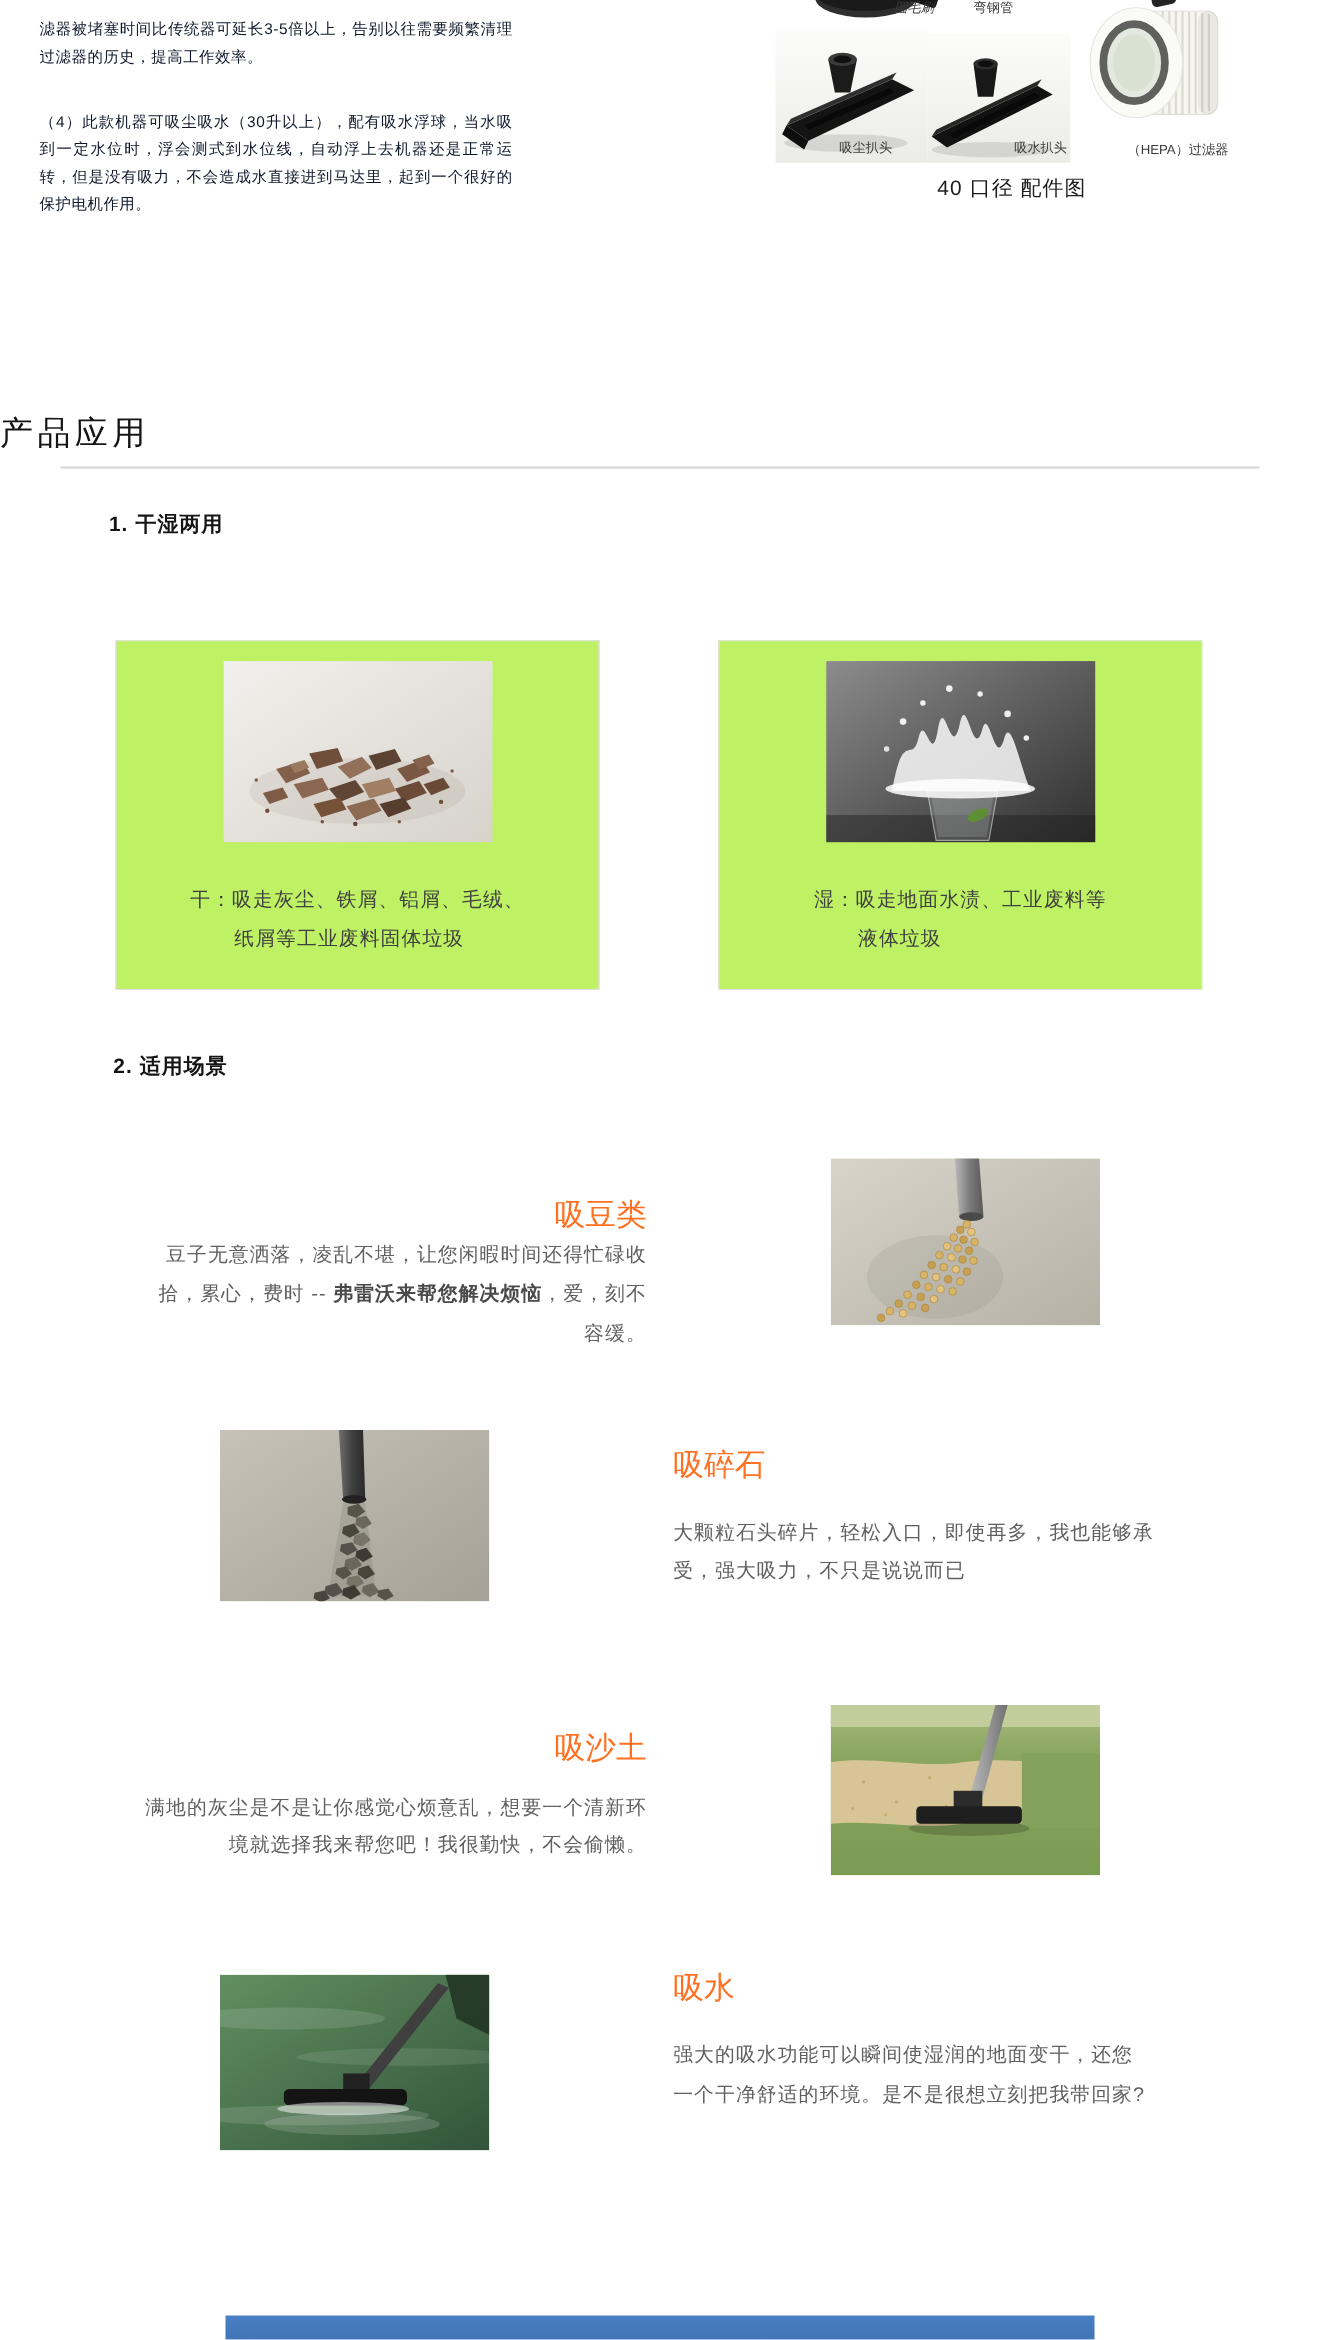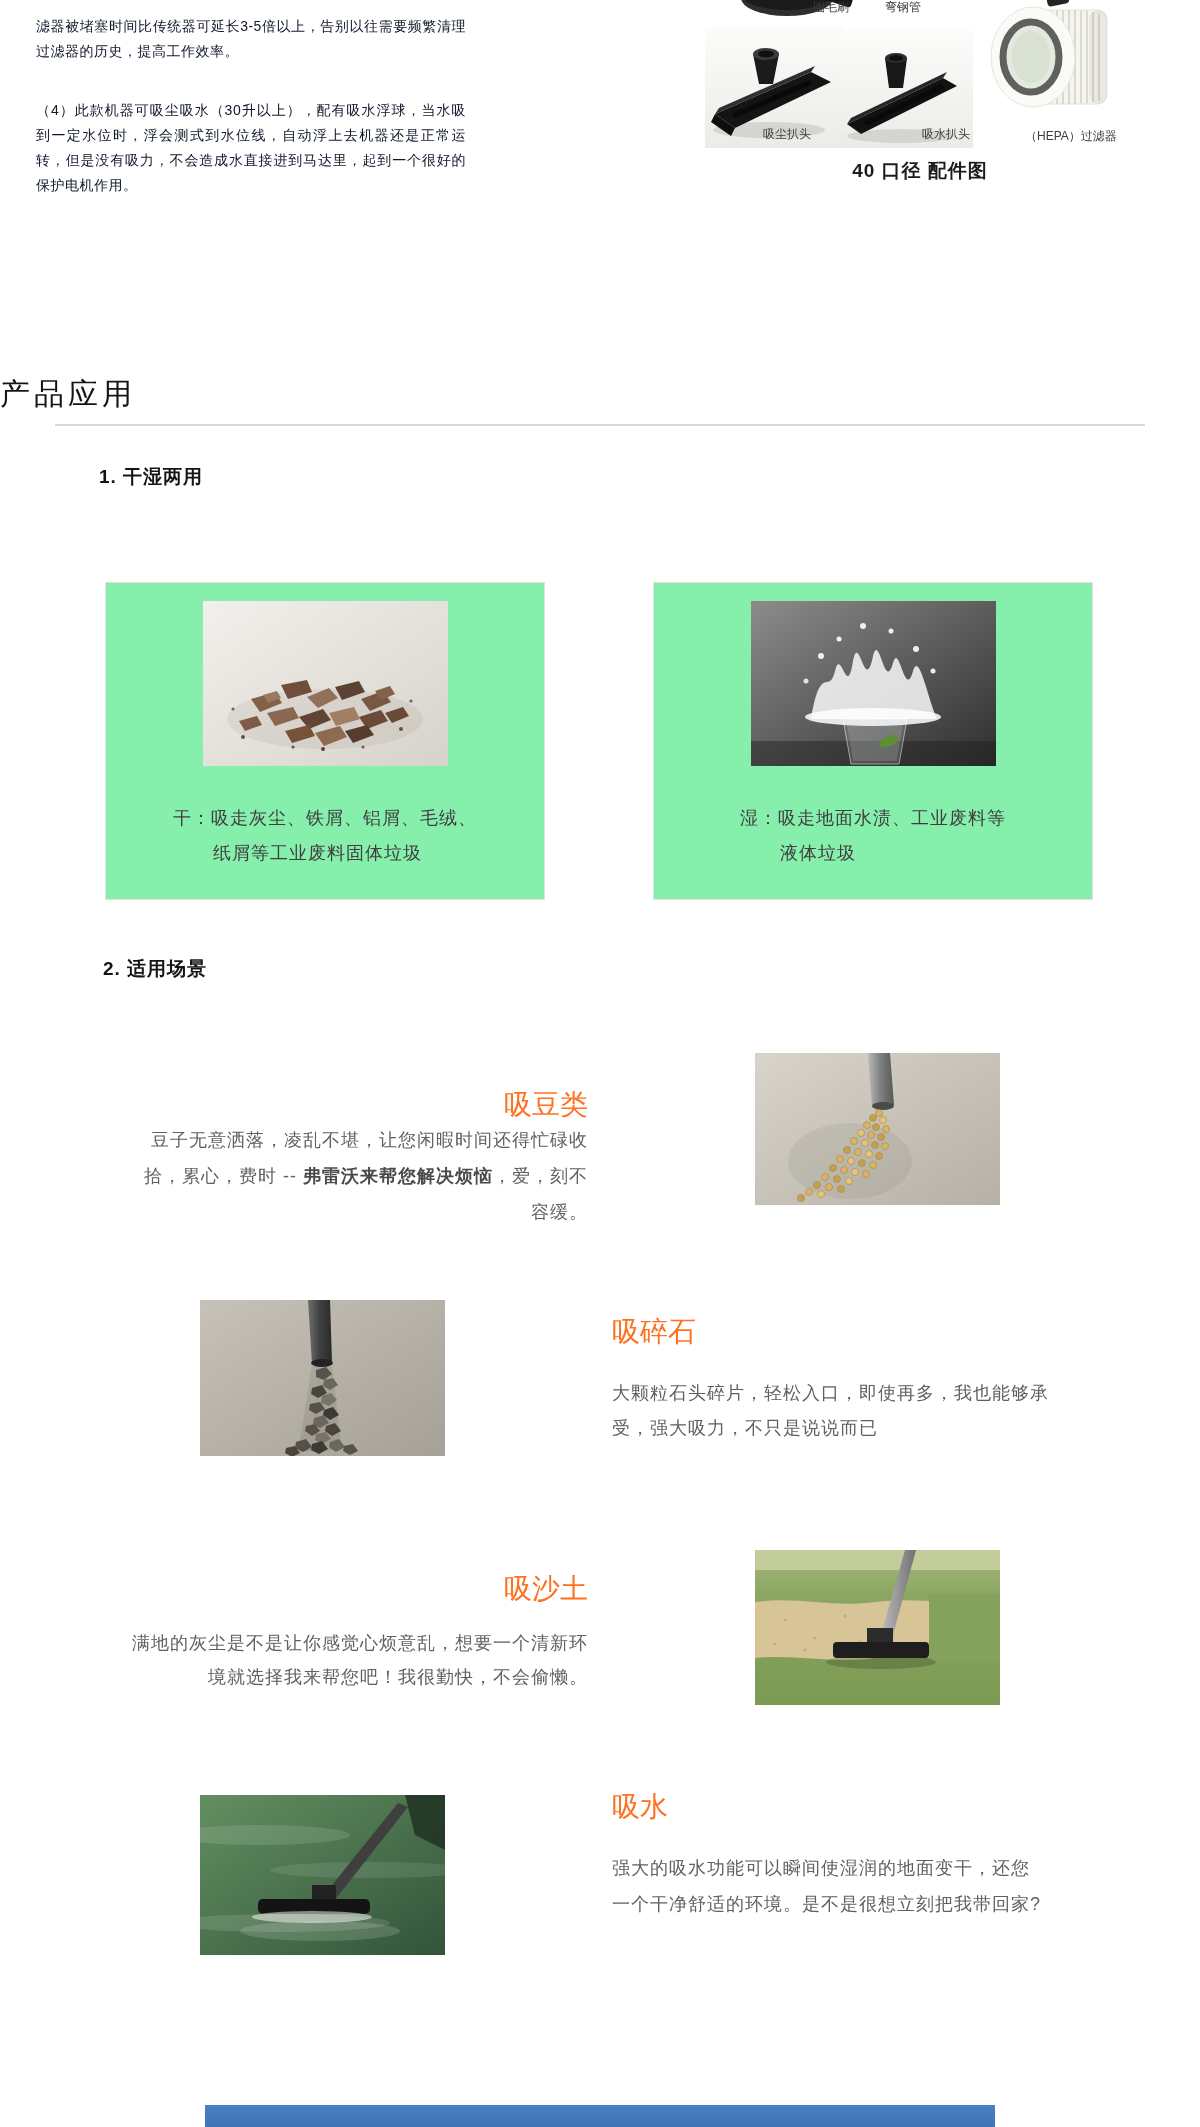--- a/index.html
+++ b/index.html
@@ -13,34 +13,34 @@
     color:#0f172a;letter-spacing:.5px;text-align:justify;
   }
   #intro-p1{top:0px;}
   #intro-p2{top:84px;}
   
   .acc-panel{position:absolute;left:695px;top:0;width:420px;height:150px;}
   .acc-photo-bg{position:absolute;background:linear-gradient(180deg,#fcfcfb 0%,#ebebe7 100%);}
   .acc-label{position:absolute;font-size:12px;color:#3a3a3a;white-space:nowrap;}
   .acc-caption{
     position:absolute;left:720px;top:158px;width:400px;text-align:center;
-    font-size:19px;font-weight:bold;color:#1c1c1c;letter-spacing:1px;
+    font-size:19px;font-weight:normal;color:#1c1c1c;letter-spacing:1px;
   }
   
   .section-title{
     position:absolute;left:0;top:374px;width:1200px;text-align:left;
     font-size:30px;color:#141414;letter-spacing:4px;
   }
   .divider{position:absolute;left:55px;top:424px;width:1090px;height:2px;background:var(--divider-gray,#d8d8d8);}
   
   .sub-heading{position:absolute;font-size:19px;font-weight:bold;color:#141414;letter-spacing:1px;}
   #h-drywet{left:99px;top:464px;}
   #h-scenes{left:103px;top:956px;}
   
-  .card{position:absolute;top:582px;width:440px;height:318px;border:1px solid #e2e2e2;box-sizing:border-box;background:#86efac;}
+  .card{position:absolute;top:582px;width:440px;height:318px;border:1px solid #e2e2e2;box-sizing:border-box;background:#bef264;}
   #card-dry{left:105px;}
   #card-wet{left:653px;}
   .card-img{position:absolute;left:97px;top:18px;width:245px;height:165px;overflow:hidden;}
   .card-caption{position:absolute;left:0;right:0;top:218px;}
   .card-caption-inner{width:max-content;margin:0 auto;text-align:left;}
   .cap-line{font-size:18px;line-height:35px;color:#3f3f3f;letter-spacing:1px;}
   .cap-l2{padding-left:40px;}
   
   .sc-title{position:absolute;font-size:28px;color:var(--accent-orange,#ff7122);}
   .sc-body{position:absolute;font-size:18px;line-height:36px;color:#606060;letter-spacing:1px;}
@@ -124,21 +124,21 @@
           <line x1="100" y1="7" x2="100" y2="99"></line>
             <line x1="106" y1="8" x2="106" y2="98"></line>
           <line x1="112" y1="9" x2="112" y2="97"></line>
         </g>
         <rect x="102" y="6" width="18" height="94" rx="9" fill="rgba(0,0,0,0.05)"></rect>
         <ellipse cx="46" cy="53" rx="42" ry="50" fill="#fafaf6" stroke="#e6e5de"></ellipse>
         <ellipse cx="44" cy="53" rx="28" ry="35" fill="#e4e9df" stroke="#60605c" stroke-width="7"></ellipse>
         <ellipse cx="44" cy="53" rx="19" ry="26" fill="#d9e1d2"></ellipse>
       </g>
     </svg>
-    <span class="acc-label" style="left:118px;top:-1px;">圆毛刷</span>
+    <span class="acc-label" style="left:118px;top:-1px;font-style:italic;">圆毛刷</span>
     <span class="acc-label" style="left:190px;top:-1px;">弯钢管</span>
     <span class="acc-label" style="left:68px;top:126px;text-align:center;">吸尘扒头</span>
     <span class="acc-label" style="left:203px;top:126px;padding-left:24px;">吸水扒头</span>
     <span class="acc-label" style="left:330px;top:128px;">（HEPA）过滤器</span>
   </div>
   <div class="acc-caption">40 口径 配件图</div>
 
   <div class="section-title">产品应用</div>
   <div class="divider"></div>
 

